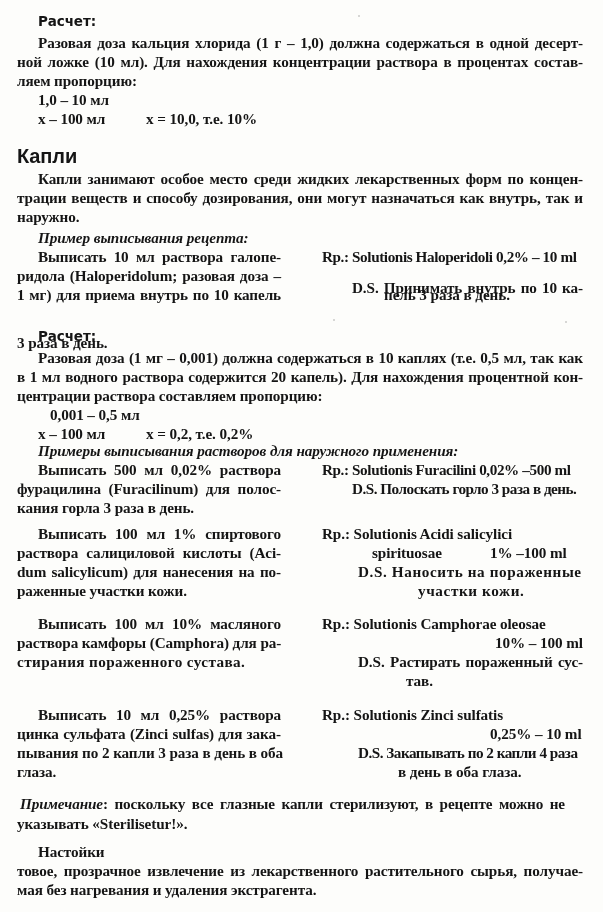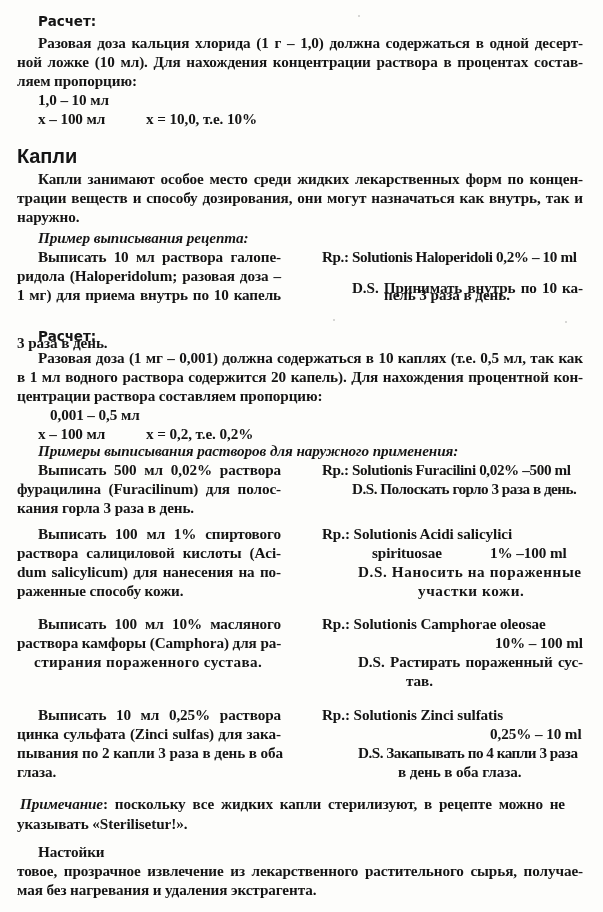--- a/index.html
+++ b/index.html
@@ -49,47 +49,47 @@
 
 <div class="ln just" style="left:38px;top:461px;width:243px;">Выписать 500 мл 0,02% раствора</div>
 <div class="ln just" style="left:17px;top:480px;width:264px;">фурацилина (Furacilinum) для полос-</div>
 <div class="ln" style="left:17px;top:499px;">кания горла 3 раза в день.</div>
 <div class="ln" style="left:322px;top:461px;letter-spacing:-0.4px;">Rp.: Solutionis Furacilini 0,02% –500 ml</div>
 <div class="ln" style="left:352px;top:480px;letter-spacing:-0.5px;">D.S. Полоскать горло 3 раза в день.</div>
 
 <div class="ln just" style="left:38px;top:525px;width:243px;">Выписать 100 мл 1% спиртового</div>
 <div class="ln just" style="left:17px;top:544px;width:264px;">раствора салициловой кислоты (Aci-</div>
 <div class="ln just" style="left:17px;top:563px;width:264px;">dum salicylicum) для нанесения на по-</div>
-<div class="ln" style="left:17px;top:582px;">раженные способу кожи.</div>
+<div class="ln" style="left:17px;top:582px;">раженные участки кожи.</div>
 <div class="ln" style="left:322px;top:525px;">Rp.: Solutionis Acidi salicylici</div>
 <div class="ln" style="left:372px;top:544px;">spirituosae</div>
 <div class="ln" style="left:490px;top:544px;">1% –100 ml</div>
 <div class="ln" style="left:358px;top:563px;letter-spacing:0.6px;">D.S. Наносить на пораженные</div>
 <div class="ln" style="left:418px;top:582px;letter-spacing:0.6px;">участки кожи.</div>
 
 <div class="ln just" style="left:38px;top:615px;width:243px;">Выписать 100 мл 10% масляного</div>
 <div class="ln just" style="left:17px;top:634px;width:264px;">раствора камфоры (Camphora) для ра-</div>
-<div class="ln" style="left:34px;top:653px;letter-spacing:0.4px;">стирания пораженного сустава.</div>
+<div class="ln" style="left:17px;top:653px;letter-spacing:0.4px;">стирания пораженного сустава.</div>
 <div class="ln" style="left:322px;top:615px;">Rp.: Solutionis Camphorae oleosae</div>
 <div class="ln" style="left:495px;top:634px;">10% – 100 ml</div>
 <div class="ln just" style="left:358px;top:653px;width:225px;">D.S. Растирать пораженный сус-</div>
 <div class="ln" style="left:406px;top:672px;">тав.</div>
 
 <div class="ln just" style="left:38px;top:706px;width:243px;">Выписать 10 мл 0,25% раствора</div>
 <div class="ln just" style="left:17px;top:725px;width:264px;">цинка сульфата (Zinci sulfas) для зака-</div>
 <div class="ln just" style="left:17px;top:744px;width:264px;">пывания по 2 капли 3 раза в день в оба</div>
 <div class="ln" style="left:17px;top:763px;">глаза.</div>
 <div class="ln" style="left:322px;top:706px;">Rp.: Solutionis Zinci sulfatis</div>
 <div class="ln" style="left:490px;top:725px;">0,25% – 10 ml</div>
-<div class="ln" style="left:358px;top:744px;letter-spacing:-0.5px;">D.S. Закапывать по 4 капли 3 раза</div>
+<div class="ln" style="left:358px;top:744px;letter-spacing:-0.5px;">D.S. Закапывать по 2 капли 4 раза</div>
 <div class="ln" style="left:398px;top:763px;">в день в оба глаза.</div>
 
 <div class="ln" style="left:20px;top:795px;width:545px;display:flex;">
   <span class="it">Примечание</span>
-    <span style="flex:1;text-align:justify;text-align-last:justify;">: поскольку все жидких капли стерилизуют, в рецепте можно не</span>
+    <span style="flex:1;text-align:justify;text-align-last:justify;">: поскольку все глазные капли стерилизуют, в рецепте можно не</span>
 </div>
 <div class="ln" style="left:17px;top:815px;">указывать «Sterilisetur!».</div>
 
 <div class="ln" style="left:38px;top:843px;width:545px;display:flex;">
   <span>Настойки</span>
 </div>
 <div class="ln just" style="left:17px;top:862px;width:566px;">товое, прозрачное извлечение из лекарственного растительного сырья, получае-</div>
 <div class="ln" style="left:17px;top:881px;">мая без нагревания и удаления экстрагента.</div>
 
 <div class="noise" style="left:358px;top:15px;"></div>

